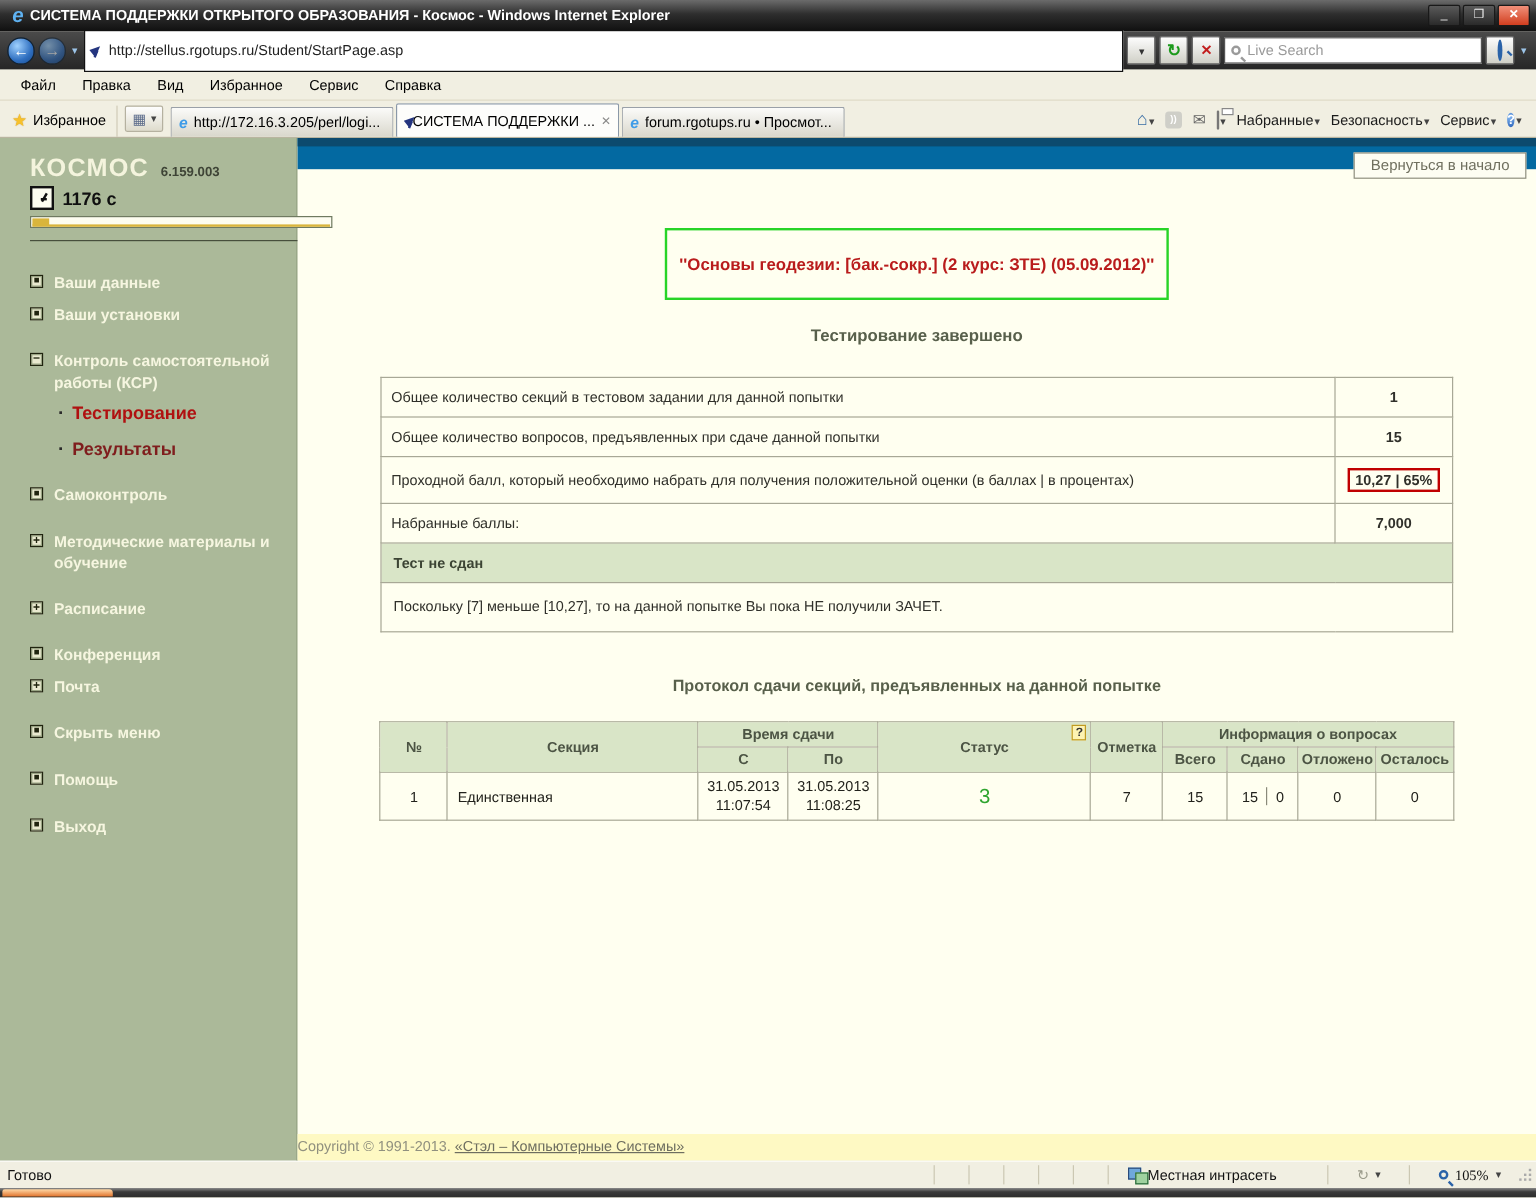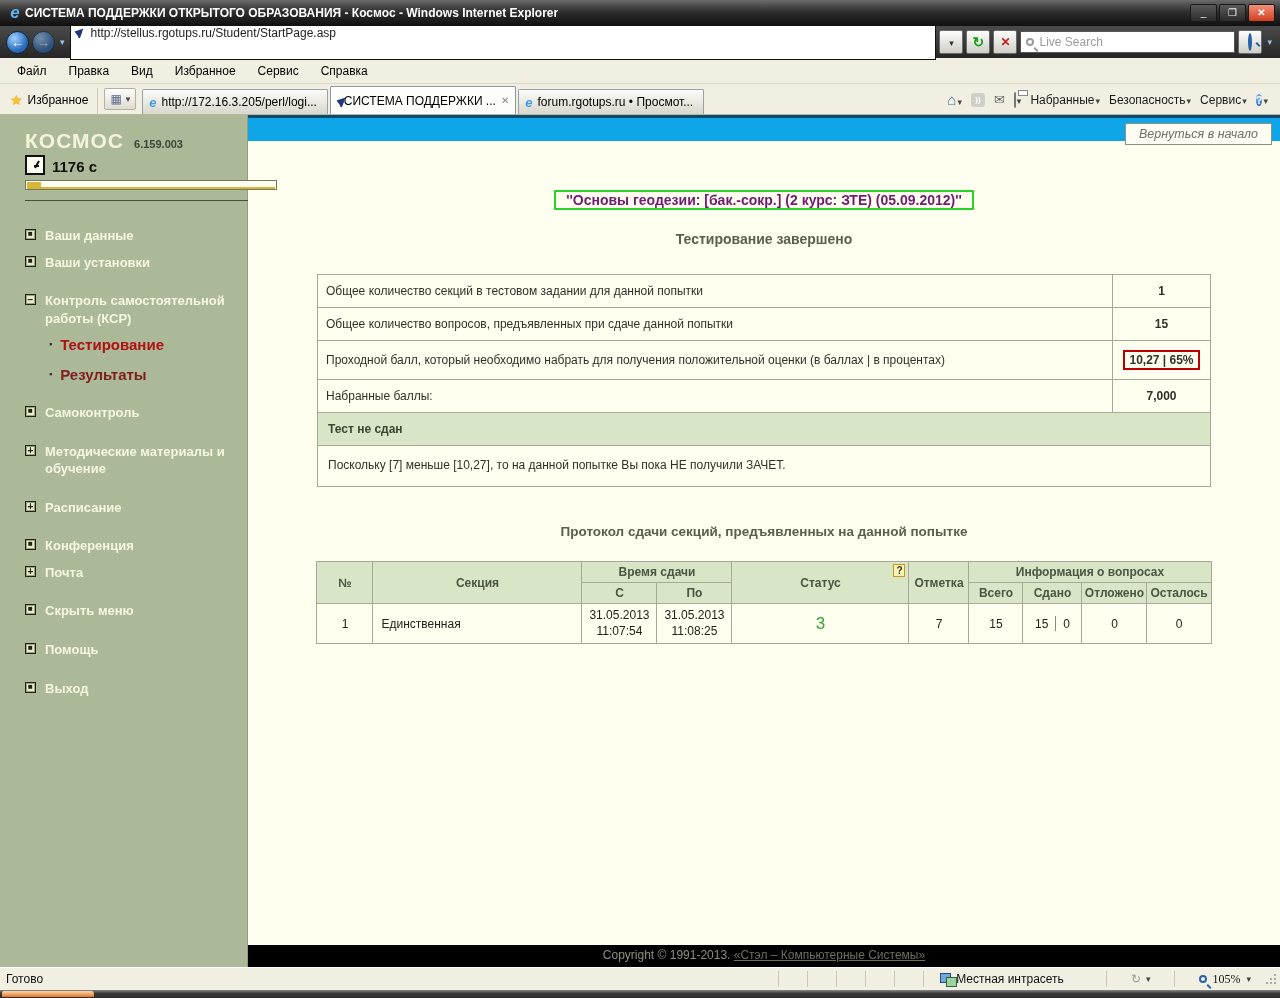--- a/index.html
+++ b/index.html
@@ -12,21 +12,21 @@
   .win-title { color:#fff; font-size:12px; font-weight:bold; flex:1; white-space:nowrap; overflow:hidden; }
   .win-btns { display:flex; gap:2px; }
   .win-btn { width:27px; height:18px; border:1px solid #191919; border-radius:2px; background:linear-gradient(#5a5a5a,#2a2a2a); color:#eee; font-size:10px; line-height:16px; text-align:center; }
   .win-btn.close { background:linear-gradient(#f0907a,#d13d1e); color:#fff; font-weight:bold; }
 
   
   .addressbar { height:32px; background:linear-gradient(#4b4b4b,#262626); display:flex; align-items:center; padding:0 6px; gap:3px; }
   .navcircle { width:23px; height:23px; border-radius:50%; border:1px solid #123; color:#fff; font-size:13px; line-height:21px; text-align:center; background:radial-gradient(circle at 35% 30%, #9fd1ff, #2f6fc0 60%, #184a8c); }
   .navcircle-dim { opacity:.55; }
   .nav-dd { color:#9cc4e8; font-size:9px; padding:0 2px; }
-  .addr-field { flex:1; height:35px; background:#fff; border:1px solid #111; display:flex; align-items:flex-start; padding:0 4px; gap:4px; }
+  .addr-field { flex:1; height:35px; background:#fff; border:1px solid #111; display:flex; align-items:center; padding:0 4px; gap:4px; }
   .favicon-dart { width:12px; height:12px; position:relative; }
   .favicon-dart::before { content:""; position:absolute; left:1px; top:2px; border-left:9px solid #24357f; border-top:3px solid transparent; border-bottom:5px solid transparent; transform:rotate(-38deg); }
   .favicon-dart::after { content:""; position:absolute; left:4px; top:6px; width:2px; height:6px; background:#24357f; transform:rotate(22deg); }
   .addr-url { font-size:12px; color:#222; flex:1; white-space:nowrap; overflow:hidden; }
   .silver-btn { height:24px; min-width:24px; border:1px solid #6b6b6b; border-radius:2px; background:linear-gradient(#fdfdfd,#cfcfc6); font-size:12px; text-align:center; line-height:22px; padding:0 3px; }
   .combo-arrow { font-size:9px; color:#333; }
   .glyph-refresh { color:#1c9a1c; font-weight:bold; font-size:14px; }
   .glyph-stop { color:#c21d1d; font-weight:bold; font-size:12px; }
   .search-box { width:215px; height:22px; background:#fff; border:1px solid #555; display:flex; align-items:center; gap:5px; padding:0 5px; }
   .magnifier { width:8px; height:8px; border:2px solid #9a9a9a; border-radius:50%; position:relative; flex:0 0 auto; }
@@ -80,46 +80,46 @@
   .bullet-box { flex:0 0 auto; width:11px; height:11px; margin-top:2px; border:1px solid #20240f; background:#e9e9cf; color:#20240f; font-size:10px; font-weight:bold; line-height:9px; text-align:center; box-shadow:inset 0 0 0 1px #9aa584; }
   .bullet-box.filled { line-height:8px; font-size:8px; }
   .sub-item { display:flex; gap:8px; align-items:center; margin:0 0 13px 24px; }
   .sub-item .bullet-mini { color:#2a2a2a; font-size:9px; line-height:9px; }
   .sub-item .lbl { font-size:15px; font-weight:bold; }
   .sub-red { color:#b01010; }
   .sub-black { color:#7f1d1d; }
 
   
   .main { flex:1; display:flex; flex-direction:column; background:#fffff0; min-width:0; }
-  .main-header { height:26px; background:#0ea5e9; border-top:3px solid #0c4a6e; position:relative; flex:0 0 auto;font-style:italic; }
+  .main-header { height:26px; background:#0369a1; border-top:7px solid #0c4a6e; position:relative; flex:0 0 auto; }
   .back-top-btn { position:absolute; right:8px; top:5px; background:#fdfdf2; border:1px solid #8f8f7f; color:#70705f; font-size:12.5px; padding:3px 13px; }
   .content { flex:1; overflow:hidden; }
   .course-title-wrap { text-align:center; margin-top:49px; }
-  .course-title { display:inline-block; border:2px solid #27d427; padding:0 10px; font-size:14px; font-weight:bold; color:#701a75; }
+  .course-title { display:inline-block; border:2px solid #27d427; padding:20px 10px; font-size:14px; font-weight:bold; color:#b91c1c; }
   .subtitle { text-align:center; margin-top:21px; font-size:14px; font-weight:bold; color:#58604b; }
 
   table.summary { width:894px; margin:27px auto 0; border-collapse:collapse; }
   table.summary td { border:1px solid #a8a896; font-size:12px; color:#30302a; padding:9px 8px; background:#fffff0; }
   table.summary td.val { width:98px; text-align:center; font-weight:bold; }
   table.summary td.verdict { background:#d9e5c7; font-weight:bold; color:#3c4434; padding:9px 10px; }
   table.summary td.note { padding:12px 10px 14px; }
   .redbox { display:inline-block; border:2px solid #c00000; padding:1px 4px; font-weight:bold; }
 
   .protocol-title { text-align:center; margin-top:37px; font-size:13.5px; font-weight:bold; color:#58604b; }
   table.protocol { width:894px; margin:22px auto 0; border-collapse:collapse; table-layout:fixed; }
   table.protocol th, table.protocol td { border:1px solid #a8a896; font-size:12px; }
   table.protocol th { background:#d9e5c7; color:#4c5444; font-weight:bold; padding:3px 2px; position:relative; }
   table.protocol td { background:#fffff0; color:#22221c; text-align:center; padding:4px 2px; }
   .status-val { color:#2fa52f; font-size:17px; }
   .help-q { position:absolute; right:3px; top:2px; width:12px; height:13px; background:#fdf3b2; border:1px solid #c09a20; color:#333; font-size:10px; font-weight:bold; line-height:12px; text-align:center; }
   .dual { display:flex; align-items:center; justify-content:center; gap:7px; }
   .dual .div { width:1px; height:15px; background:#8a8a7a; }
   .dt { font-size:11.5px; line-height:1.3; }
 
-  .main-footer { height:22px; background:#000000; flex:0 0 auto; text-align:center; font-size:12px; color:#90907f; line-height:21px; }
+  .main-footer { height:22px; background:#fef9c3; flex:0 0 auto; text-align:left; font-size:12px; color:#90907f; line-height:21px; }
   .main-footer a { color:#6e6e60; text-decoration:underline; }
 
   
   .statusbar { height:23px; background:#f1efe2; border-top:1px solid #fff; box-shadow:0 -1px 0 #b9b5a0; display:flex; align-items:center; font-size:12px; color:#111; padding:0 3px; }
   .sb-ready { padding-left:3px; }
   .sb-spacer { flex:1; }
   .sb-sep { width:1px; height:16px; background:#cbc7b2; margin:0 14px; }
   .sb-zone { display:flex; align-items:center; gap:0; padding:0 28px 0 2px; }
   .net-ico { width:16px; height:13px; position:relative; }
   .net-ico::before { content:""; position:absolute; left:0; top:0; width:9px; height:8px; background:#6fa8dc; border:1px solid #2a4a7a; }

